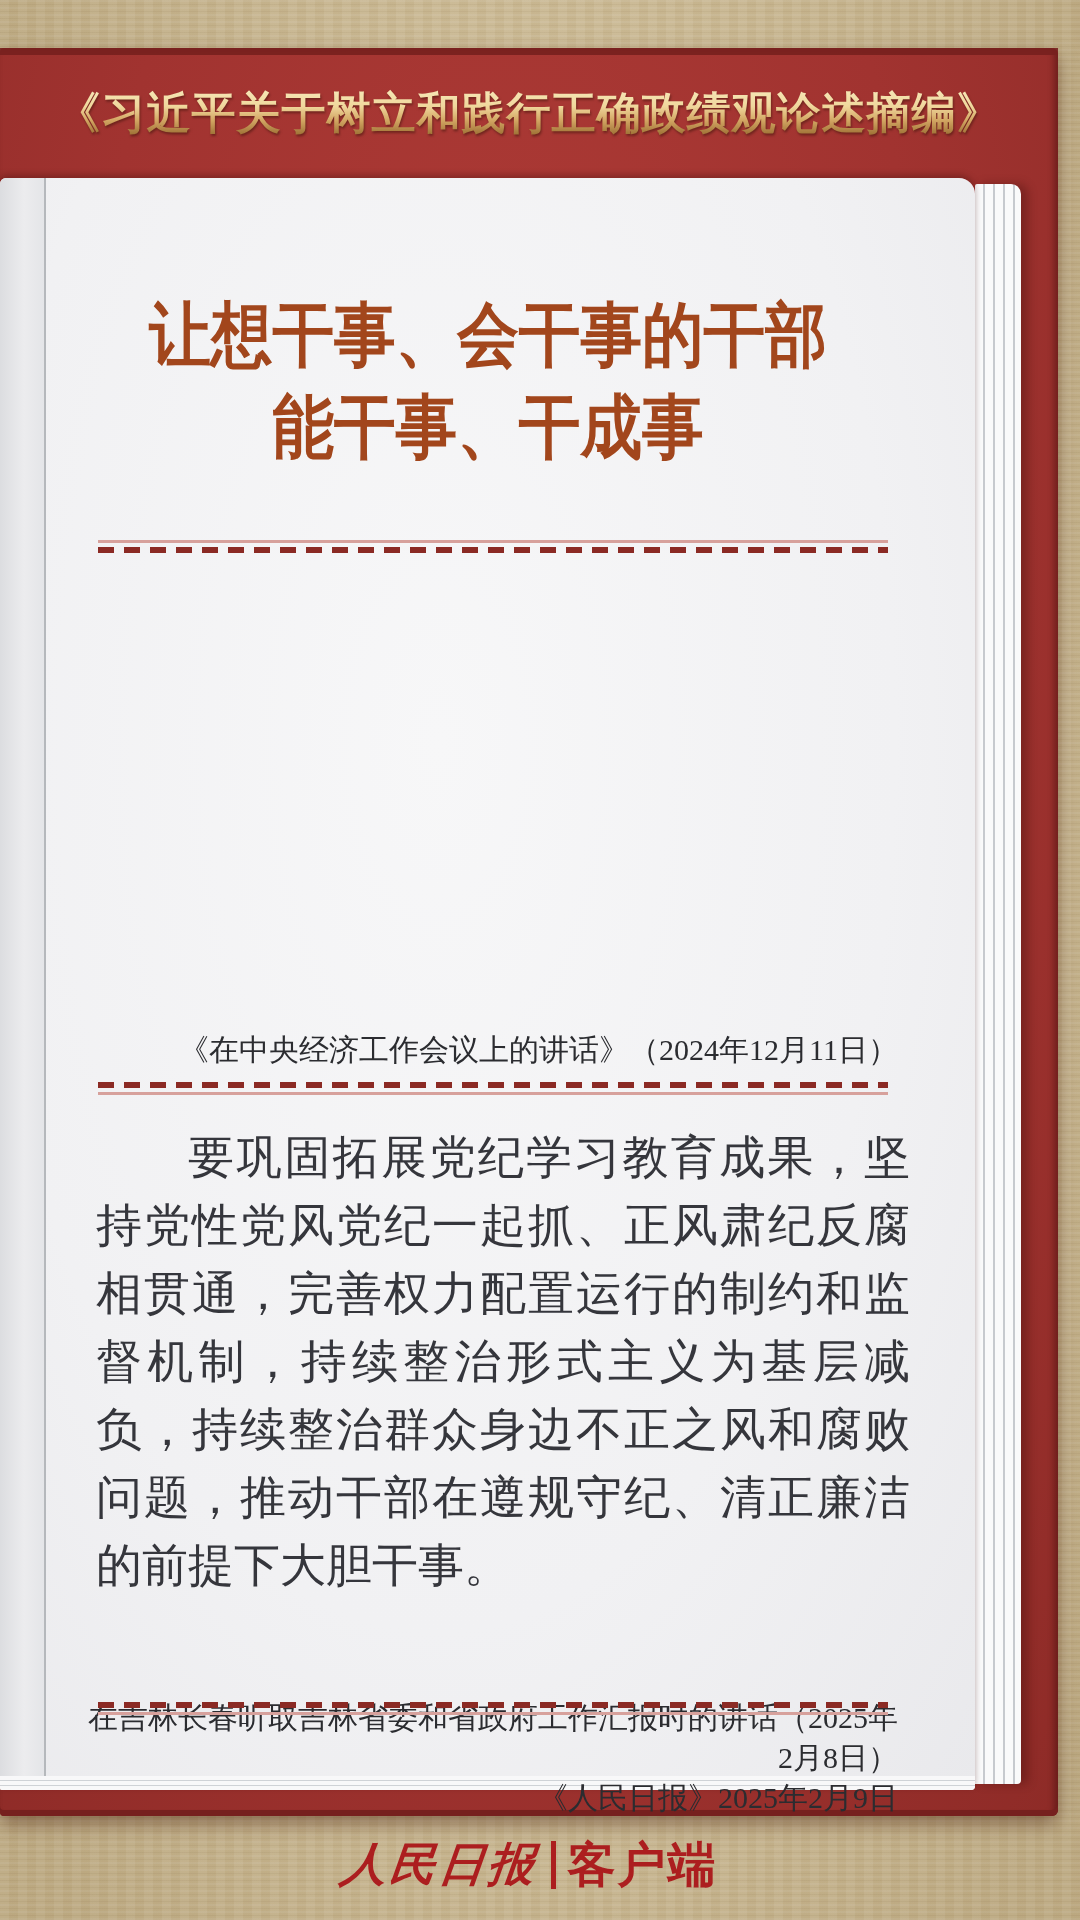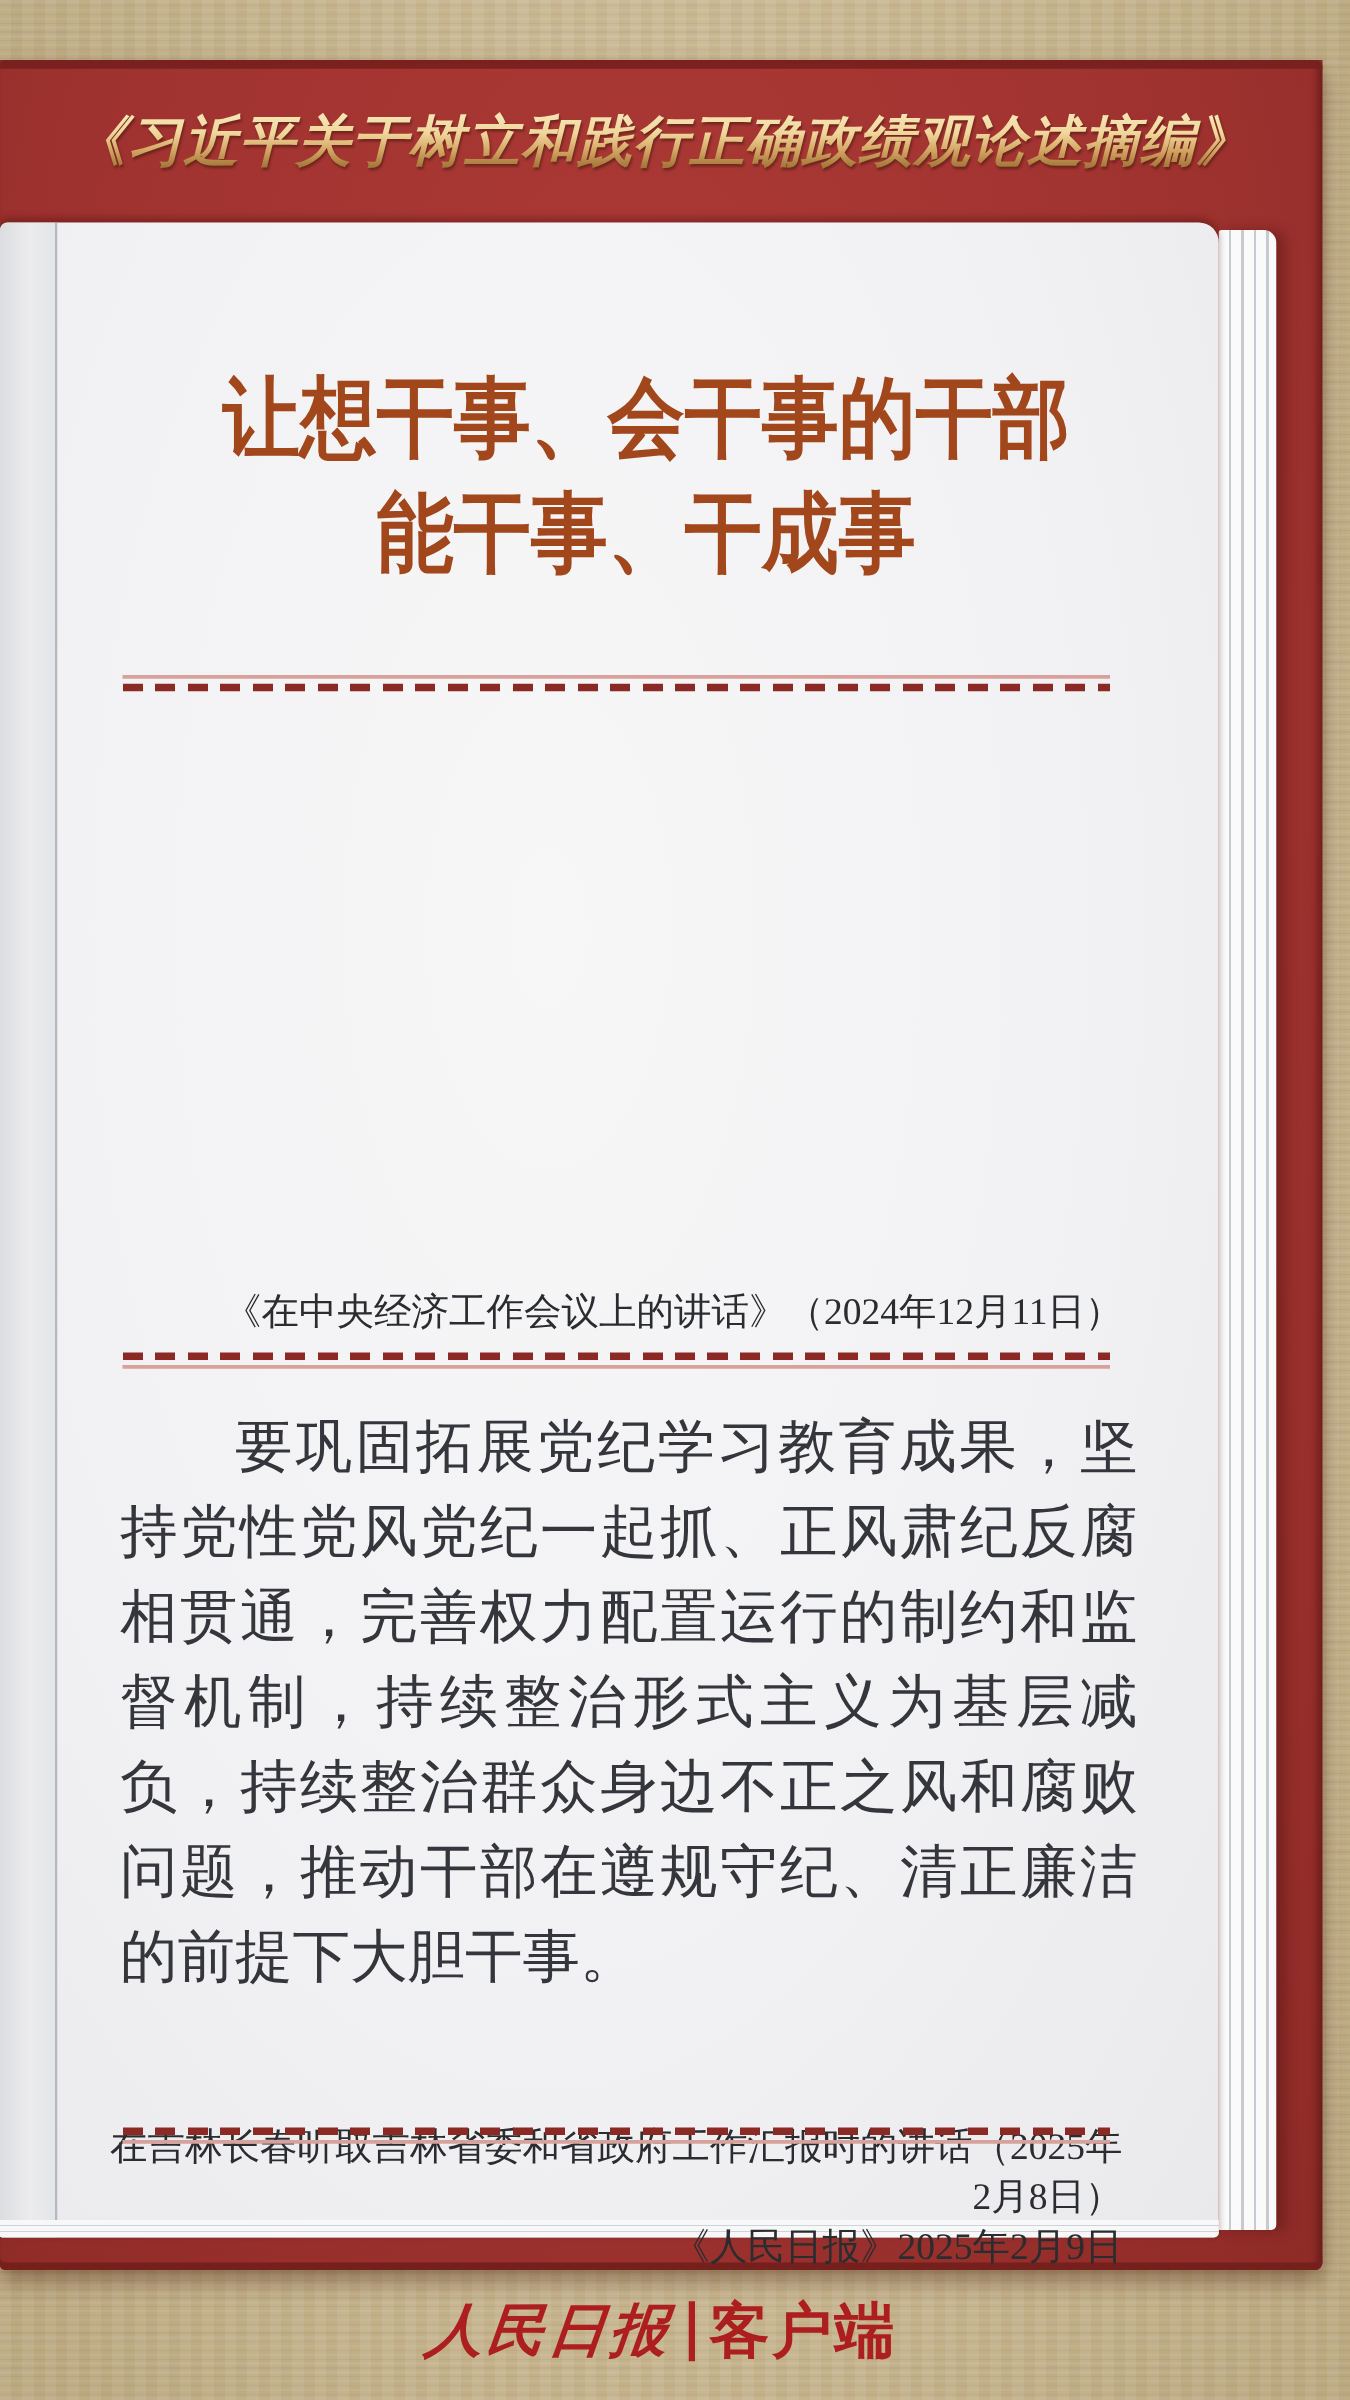--- a/index.html
+++ b/index.html
@@ -15,21 +15,21 @@
   
   .book{position:absolute;left:0;top:48px;width:1058px;height:1768px;
     background:radial-gradient(ellipse at 48% 30%, #ae3b36 0%, #a13330 55%, #8e2b27 100%);
     box-shadow:0 8px 18px rgba(80,40,20,.5), inset 0 -6px 0 #76201e, inset -4px 0 6px rgba(60,12,10,.45);
     border-radius:4px 6px 6px 4px;}
   .book-top-edge{position:absolute;left:0;top:0;width:100%;height:7px;background:#77201e;opacity:.9;}
   .book-banner{position:absolute;left:0;top:0;width:100%;height:130px;display:flex;align-items:center;justify-content:center;}
   .gold-title{font-size:44px;font-weight:bold;letter-spacing:1px;white-space:nowrap;
     background:linear-gradient(180deg,#f8ecc0 0%,#f0d79c 38%,#d2a562 62%,#9a6d32 88%,#b98c49 100%);
     -webkit-background-clip:text;background-clip:text;color:transparent;
-    filter:drop-shadow(1px 2px 1px rgba(70,22,12,.55));font-style:italic;}
+    filter:drop-shadow(1px 2px 1px rgba(70,22,12,.55));}
 
   
   .page{position:absolute;left:0;top:178px;width:975px;height:1612px;
     background:radial-gradient(ellipse at 45% 35%, #f7f7f8 0%, #f1f1f3 60%, #e9e9ec 100%);
     border-radius:6px 16px 4px 2px;
     box-shadow:0 -3px 6px rgba(60,12,10,.35);}
   .page-left-edge{position:absolute;left:0;top:0;bottom:0;width:44px;
     background:linear-gradient(90deg,#dcdde0 0%,#ececee 55%,#e4e5e8 100%);
     border-right:2px solid #b5b8bc;border-radius:6px 0 0 2px;}
   .page-bottom-edge{position:absolute;left:0;bottom:0;width:100%;height:14px;
@@ -39,21 +39,21 @@
     border-radius:2px 10px 4px 0;box-shadow:7px 0 10px rgba(60,12,10,.35);}
 
   
   .sep{position:absolute;left:98px;width:790px;display:flex;flex-direction:column;gap:4px;}
   .sep.flip{flex-direction:column-reverse;}
   .sep-solid{height:3px;background:#d7a19c;}
   .sep-dash{height:6px;background:repeating-linear-gradient(90deg,#8b2a24 0 16px,rgba(0,0,0,0) 16px 26px);}
 
   
   .page-title{position:absolute;top:112px;left:0;width:975px;text-align:center;
-    color:#a2461c;font-weight:bold;font-size:70px;line-height:92px;padding-left:29px;}
+    color:#a2461c;font-weight:bold;font-size:70px;line-height:92px;}
   .page-title .squeeze{display:inline-block;transform:scaleX(.88);white-space:nowrap;}
 
   .quote{position:absolute;left:96px;width:814px;color:#35363c;
     font-size:46px;text-indent:2em;text-align:justify;text-justify:inter-ideograph;}
   .quote.q1{top:462px;line-height:88px;}
   .quote.q2{top:946px;line-height:68px;}
 
   .source{position:absolute;left:88px;width:810px;text-align:right;color:#2b2c30;font-size:30px;line-height:40px;}
   .source.s1{top:852px;}
   .source.s2{top:1520px;}

